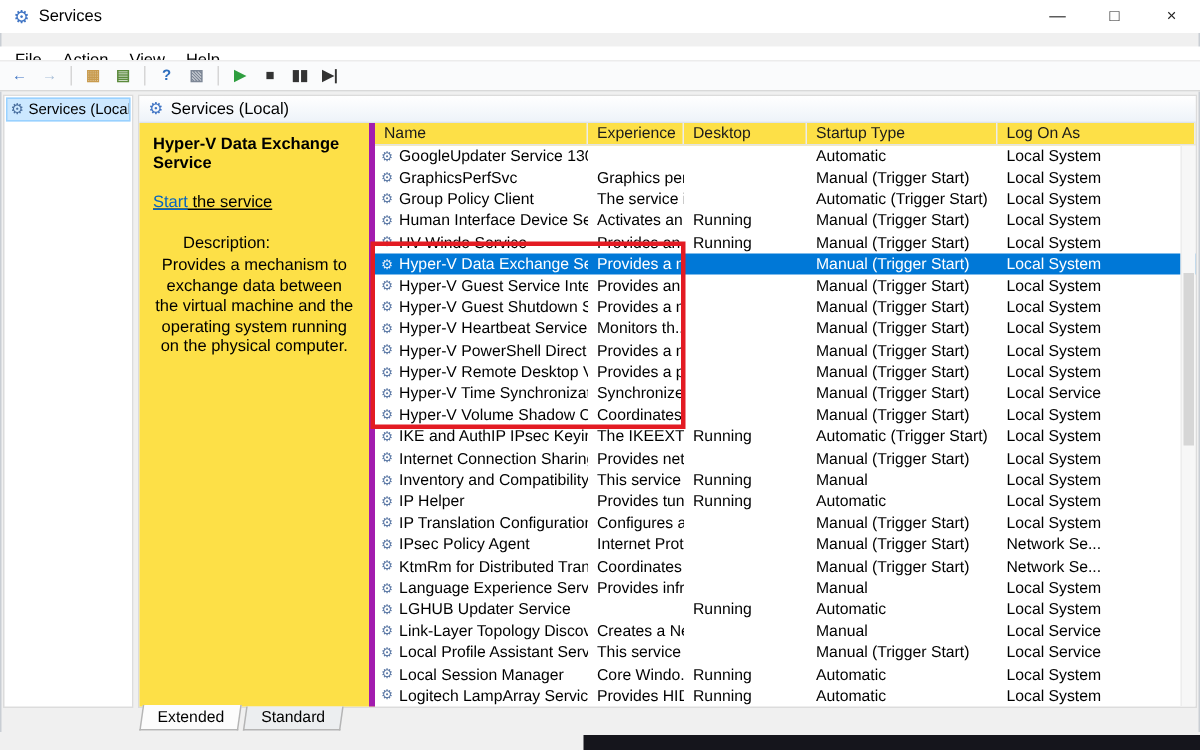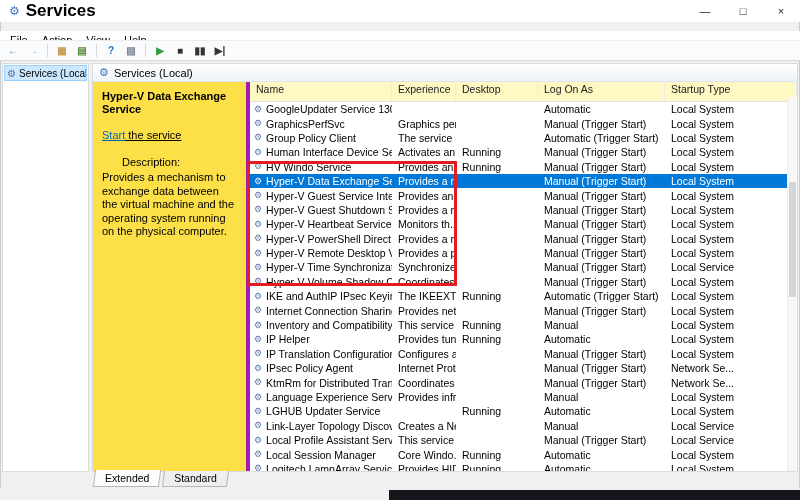--- a/index.html
+++ b/index.html
@@ -6,21 +6,21 @@
   html,body { width:800px; height:500px; overflow:hidden; }
   body {
     font-family:"Liberation Sans", sans-serif;
     font-size:11px; color:#000; background:#f0f0f0; position:relative;
     box-shadow: inset 0 0 0 1px #c9ced4;
   }
 
   
   .titlebar { position:absolute; top:0; left:0; right:0; height:22px; background:#fff; display:flex; align-items:center; }
   .title-icon { margin:0 6px 0 9px; color:#3f74c4; font-size:12px; line-height:1; }
-  .title-text { font-size:17px;font-weight:bold; }
+  .title-text { font-size:11px; }
   .win-controls { margin-left:auto; display:flex; height:100%; }
   .win-btn { width:38px; display:flex; align-items:center; justify-content:center; font-size:11px; color:#222; }
 
   
   .menubar { position:absolute; top:31px; left:0; right:0; height:18px; background:#fff; display:flex; align-items:center; padding-left:3px; }
   .menu-item { padding:1px 7px; }
 
   
   .toolbar { position:absolute; top:40px; left:0; right:0; height:21px; background:#fafbfc; border-top:1px solid #ececec; border-bottom:1px solid #d9d9d9; display:flex; align-items:center; padding-left:4px; gap:2px; }
   .tbtn { min-width:18px; height:16px; display:flex; align-items:center; justify-content:center; font-size:10px; font-weight:bold; line-height:1; }
@@ -36,25 +36,25 @@
   .main-header { height:18px; flex:0 0 18px; display:flex; align-items:center; gap:5px; padding-left:6px; background:linear-gradient(#ffffff,#eef3f9); border-bottom:1px solid #dde4ec; }
   .main-header-icon { color:#3f74c4; font-size:11px; }
   .main-body { flex:1; display:flex; min-height:0; }
 
   
   .detail { width:157px; flex:0 0 157px; border-right:4px solid #a21caf; padding:8px 9px; overflow:hidden; background:#fde047; }
   .detail-title { font-weight:bold; margin-bottom:13px; line-height:1.2; }
   .detail-start { margin-bottom:15px;text-decoration:underline; }
   .start-link { color:#0563c1; text-decoration:underline; cursor:pointer; }
   .desc-label { margin-bottom:3px;margin-left:20px; }
-  .desc-text { line-height:1.22; }
+  .desc-text { line-height:1.22;text-align:center; }
 
   
   .table { flex:1; position:relative; min-width:0; font-size:10.5px; overflow:hidden; }
-  .thead { display:grid; grid-template-columns:142px 64px 82px 127px 1fr; height:20px; border-bottom:1px solid #e3e3e3; background:#fef9c3; }
+  .thead { display:grid; grid-template-columns:142px 64px 82px 127px 1fr; height:15px; border-bottom:1px solid #e3e3e3; background:#fde047; }
   .hcell { border-right:1px solid #ececec; padding:1px 4px 0 6px; color:#1b1b1b; overflow:hidden; white-space:nowrap; }
   .row { display:grid; grid-template-columns:142px 64px 82px 127px 1fr; height:14.4px; align-items:center; }
   .row.selected { background:var(--sel,#0078d7); color:#fff; }
   .cell { padding:0 4px 0 6px; white-space:nowrap; overflow:hidden; }
   .cell.name { display:flex; align-items:center; gap:4px; padding-left:4px; }
   .gear { font-size:9px; color:#5d7aa6; flex:0 0 auto; line-height:1; }
   .row.selected .gear { color:#e2ecf8; }
 
   
   .vscroll { position:absolute; right:0; top:15px; bottom:0; width:10px; background:#f7f7f7; border-left:1px solid #ededed; }
@@ -130,22 +130,22 @@
       </div>
       <div class="desc-label">Description:</div>
       <div class="desc-text">Provides a mechanism to exchange data between the virtual machine and the operating system running on the physical computer.</div>
     </div>
 
     <div class="table">
       <div class="thead" id="thead">
           <div class="hcell">Name</div>
           <div class="hcell">Experience</div>
           <div class="hcell">Desktop</div>
+          <div class="hcell">Startup Type</div>
           <div class="hcell">Log On As</div>
-          <div class="hcell">Startup Type</div>
         </div>
       <div class="rows" id="rows">
           <div class="row">
             <div class="cell name">
               <span class="gear">⚙</span>
               <span>GoogleUpdater Service 130....</span>
             </div>
             <div class="cell"></div>
             <div class="cell"></div>
             <div class="cell">Automatic</div>

